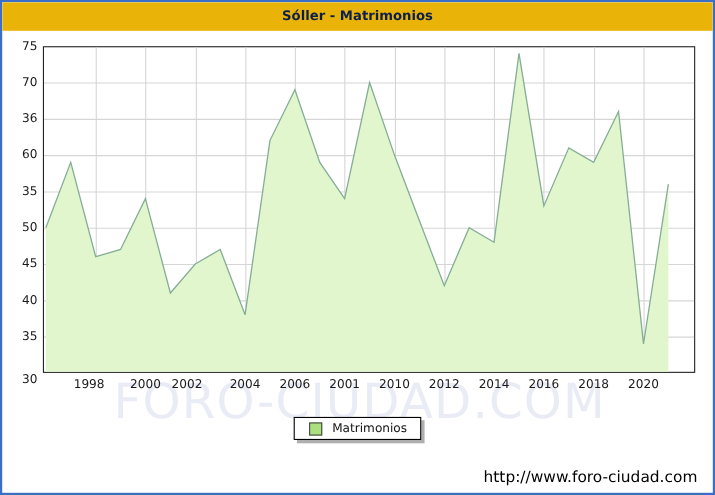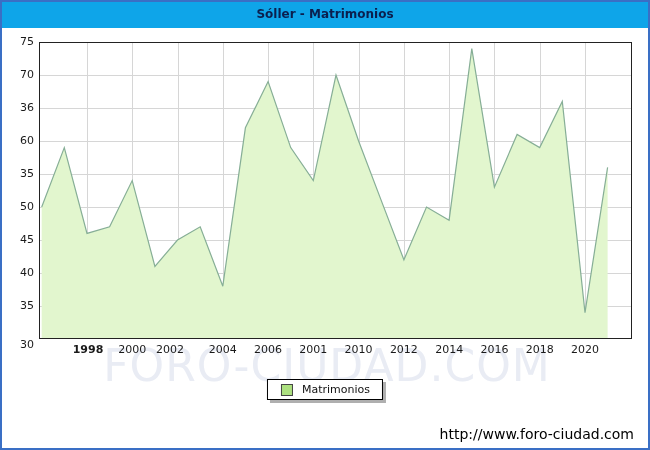--- a/index.html
+++ b/index.html
@@ -3,21 +3,21 @@
 <meta charset="utf-8">
 <style>
   html,body{margin:0;padding:0;background:#fff;}
   #frame{
     position:relative;width:650px;height:450px;box-sizing:border-box;
     border:2px solid #3a6fc5;background:#ffffff;overflow:hidden;
     font-family:"DejaVu Sans","Liberation Sans",sans-serif;
   }
   #titlebar{
     position:absolute;left:0;top:0;width:100%;height:26px;
-    background:#0ea5e9;color:#0b1f4e;
+    background:#eab308;color:#0b1f4e;
     font-size:12px;font-weight:bold;text-align:center;line-height:25px;
   }
   #plot{
     position:absolute;left:37px;top:40px;width:593px;height:297px;
     box-sizing:border-box;border:1px solid #222;background:#ffffff;
   }
   #chart-svg{position:absolute;left:0;top:0;z-index:1;}
   #watermark{
     position:absolute;left:0;top:338px;width:650px;text-align:center;
     font-size:44px;color:#e9ecf4;letter-spacing:1px;z-index:2;
@@ -89,21 +89,21 @@
       <div class="ytick" style="top: 264px;">40</div>
       <div class="ytick" style="top: 231px;">45</div>
       <div class="ytick" style="top: 198px;">50</div>
       <div class="ytick" style="top: 165px;">35</div>
       <div class="ytick" style="top: 132px;">60</div>
       <div class="ytick" style="top: 99px;">36</div>
       <div class="ytick" style="top: 66px;">70</div>
       <div class="ytick" style="top: 33px;">75</div>
     </div>
   <div id="xticks">
-      <div class="xtick" style="left: 64px; font-weight: bold;">1998</div>
+      <div class="xtick" style="left: 57px;">1998</div>
       <div class="xtick" style="left: 108.244px;">2000</div>
       <div class="xtick" style="left: 146px;">2002</div>
       <div class="xtick" style="left: 198.788px;">2004</div>
       <div class="xtick" style="left: 244.06px;">2006</div>
       <div class="xtick" style="left: 289.332px;">2001</div>
       <div class="xtick" style="left: 334.604px;">2010</div>
       <div class="xtick" style="left: 379.876px;">2012</div>
       <div class="xtick" style="left: 425.148px;">2014</div>
       <div class="xtick" style="left: 470.42px;">2016</div>
       <div class="xtick" style="left: 515.692px;">2018</div>

